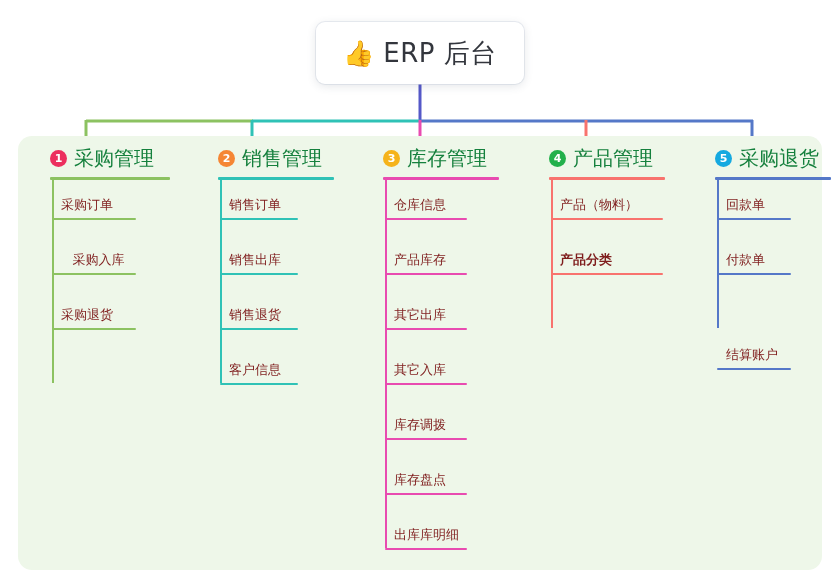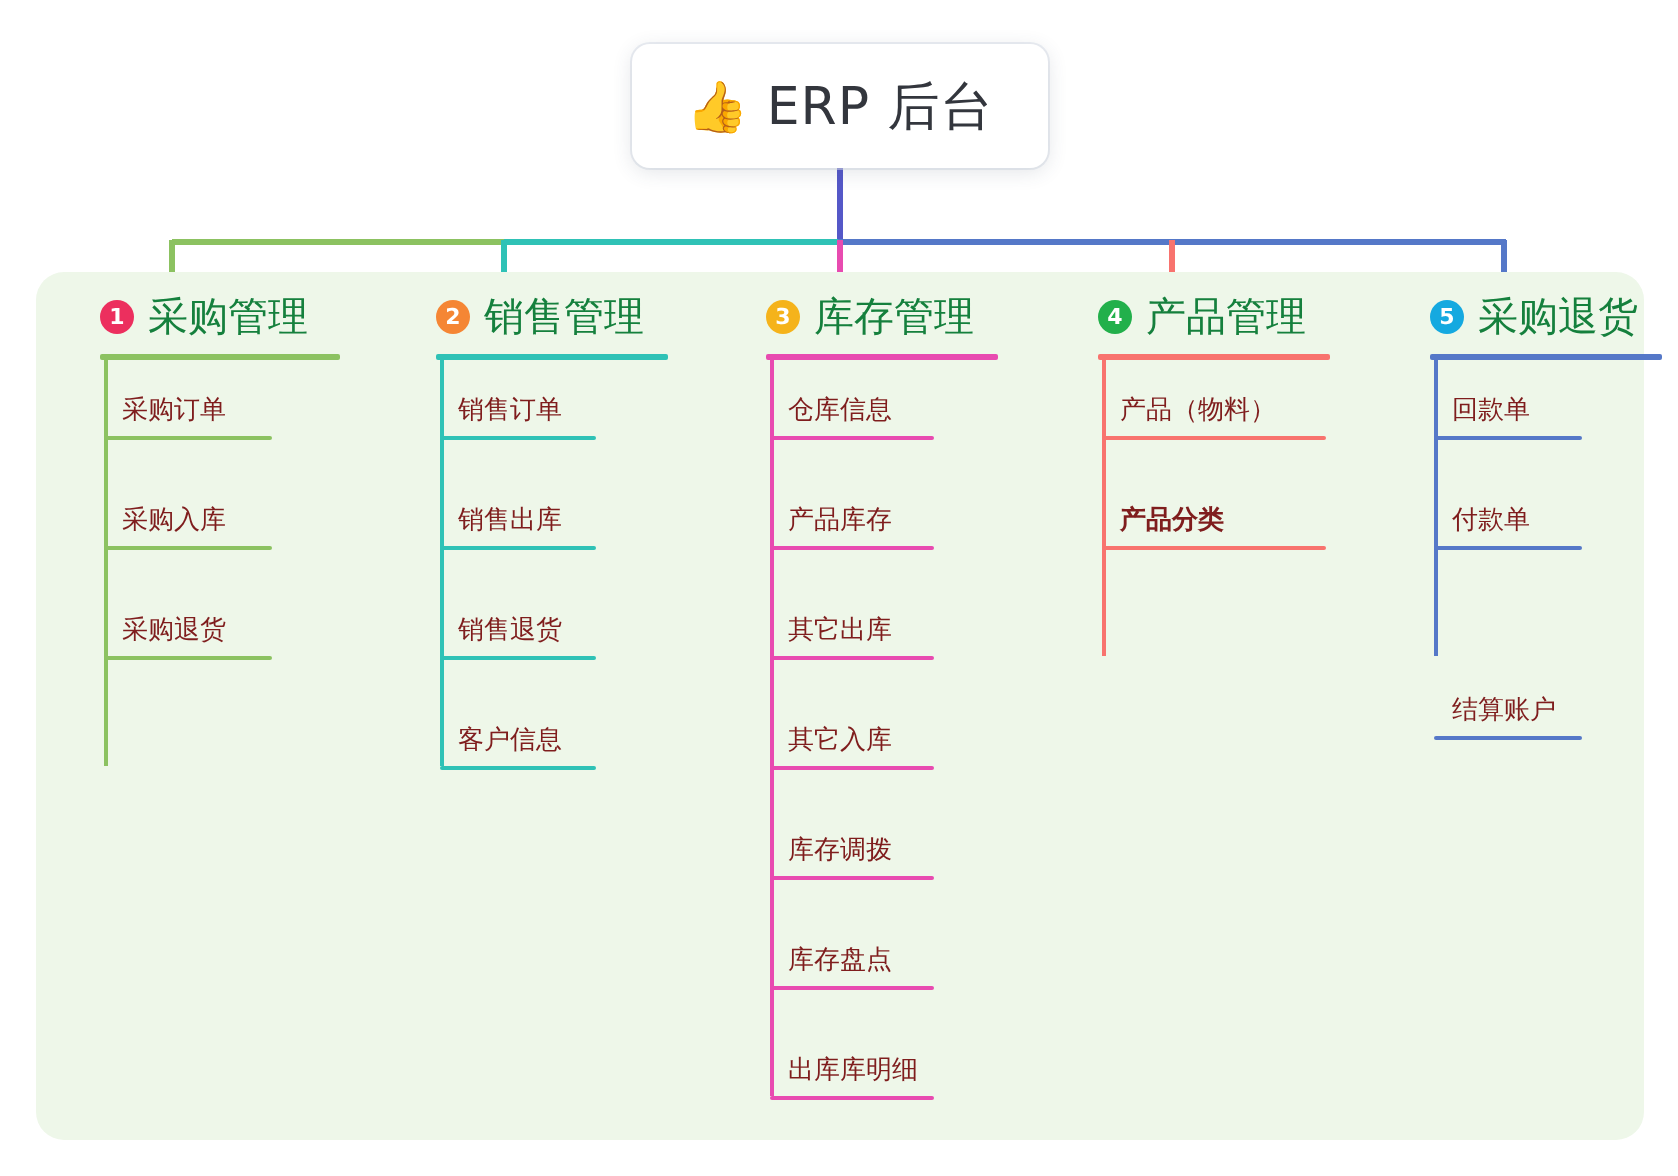--- a/index.html
+++ b/index.html
@@ -156,21 +156,21 @@
         <div class="col-head">
           <span class="badge" style="background: rgb(236, 47, 94);">1</span>
           <span class="col-head-label">采购管理</span>
         </div>
         <div class="col-rule" style="width: 120px; background: rgb(140, 194, 97);"></div>
         <div class="col-spine" style="left: 22px; height: 203px; background: rgb(140, 194, 97);"></div>
         <div class="item" style="left: 22px; top: 50px; width: 84px;">
           <span class="item-label">采购订单</span>
           <div class="item-rule" style="background: rgb(140, 194, 97);"></div>
         </div>
-        <div class="item" style="left: 22px; top: 105px; width: 84px;">
+        <div class="item" style="left: 22px; top: 105px; width: 84px; text-align: center;">
           <span class="item-label">采购入库</span>
           <div class="item-rule" style="background: rgb(140, 194, 97);"></div>
         </div>
         <div class="item" style="left: 22px; top: 160px; width: 84px;">
           <span class="item-label">采购退货</span>
           <div class="item-rule" style="background: rgb(140, 194, 97);"></div>
         </div>
       </div>
       <div class="col" style="left: 198px; width: 160px;">
         <div class="col-head">

